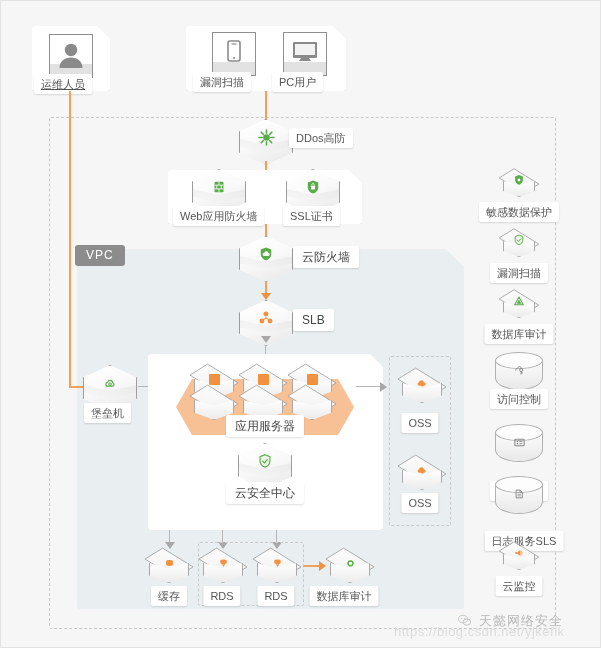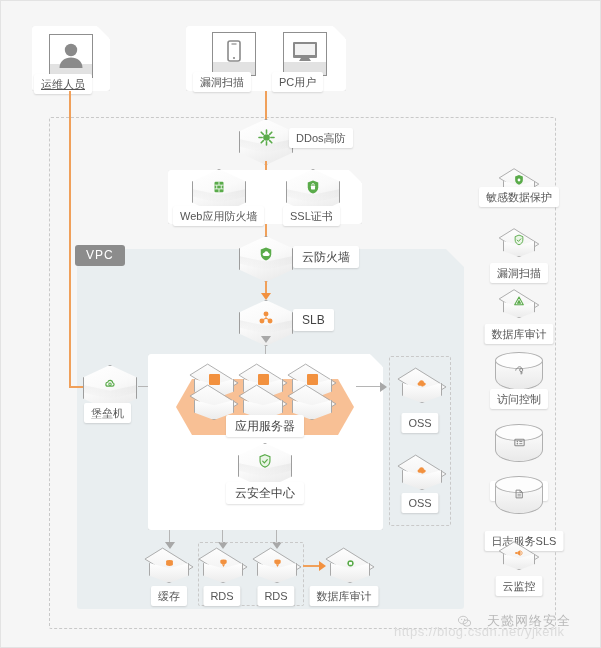--- a/index.html
+++ b/index.html
@@ -166,21 +166,21 @@
 
   
   .photo{
     position:absolute;width:44px;height:44px;
     border:1px solid #8f8f8f;background:#fff;box-sizing:border-box;
   }
   .photo .fill{position:absolute;left:0;bottom:0;width:100%;height:30%;background:#e2e2e2;}
 
   
   .wm{
-    position:absolute;display:flex;align-items:center;gap:14px;
+    position:absolute;display:flex;align-items:flex-start;gap:6px;
     color:#b9b9b9;font-size:13px;letter-spacing:1px;
   }
   .wm-url{
     position:absolute;color:#dcdcdc;font-size:13px;letter-spacing:.5px;
     font-family:"Liberation Sans",sans-serif;
   }
 </style>
 </head>
 <body>
 
@@ -488,21 +488,21 @@
   <div class="cube small" style="left:497px;top:168px;">
     <div class="top"></div>
       <div class="body"></div>
     <div class="glyph">
       <svg class="ico" width="14" height="14" viewBox="0 0 24 24">
         <path d="M12 3.6 18.6 6.2v5.9c0 4-2.9 6.9-6.6 8.1-3.7-1.2-6.6-4.1-6.6-8.1V6.2z" fill="#5aab4a"></path>
         <circle cx="12" cy="12" r="2.4" fill="#fff"></circle>
       </svg>
     </div>
   </div>
-  <div class="lbl center" style="left:518px;top:186px;">敏感数据保护</div>
+  <div class="lbl center" style="left:518px;top:201px;">敏感数据保护</div>
 
   <div class="cube small" style="left:497px;top:228px;">
     <div class="top"></div>
       <div class="body"></div>
     <div class="glyph">
       <svg class="ico" width="14" height="14" viewBox="0 0 24 24">
         <path d="M12 3.6 18.6 6.2v5.9c0 4-2.9 6.9-6.6 8.1-3.7-1.2-6.6-4.1-6.6-8.1V6.2z" fill="#eaf5e6" stroke="#5aab4a" stroke-width="1.6"></path>
         <path d="M8.9 12.1l2.2 2.3 4-4.4" fill="none" stroke="#5aab4a" stroke-width="1.7" stroke-linecap="round"></path>
       </svg>
     </div>

